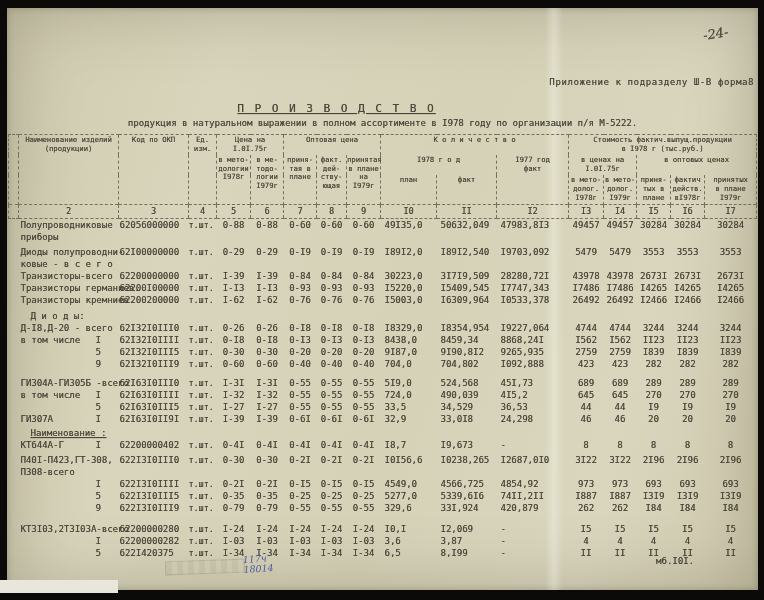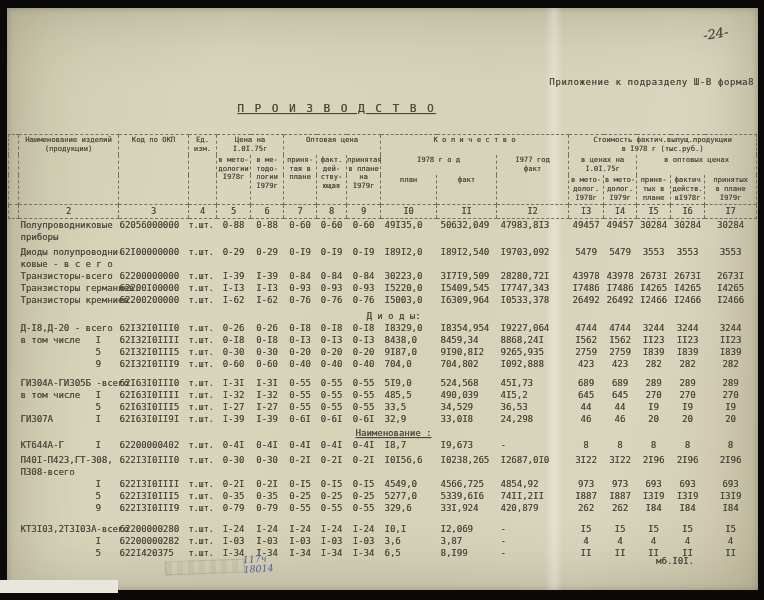--- a/index.html
+++ b/index.html
@@ -33,41 +33,42 @@
      border-bottom:1px dashed var(--ln);font-size:8.5px;text-align:center;padding:1px 0 2px;}
   .numrow td:last-child{border-right:1px dashed var(--ln);}
   tbody td{font-size:9px;line-height:12px;vertical-align:top;padding:0;}
   .c-name{position:relative;white-space:pre;padding-left:2px;}
   .idx{position:absolute;left:77px;top:0;}
   .c-code{padding-left:1px;white-space:pre;}
   .c-unit{font-size:8.4px;white-space:pre;}
   .c-price{text-align:center;white-space:pre;}
   .c-qty{padding-left:4px;white-space:pre;}
   .c-cost{text-align:center;white-space:pre;}
-  .c-sec{padding-left:12px;white-space:pre;text-align:center;}
+  .c-sec{padding-left:12px;white-space:pre;}
   .und{text-decoration:underline;}
   .footer-code{position:absolute;bottom:24px;right:64px;font-size:9px;}
   .hw{position:absolute;top:546px;left:236px;color:#4e5d9d;font-size:9.5px;line-height:9.5px;
       transform:rotate(-4deg);text-shadow:none;}
   .pencil{position:absolute;top:552px;left:158px;width:78px;height:12px;
       border:1px solid rgba(120,112,90,.22);transform:rotate(-2deg);
       background:repeating-linear-gradient(90deg,rgba(120,112,90,.10) 0 6px,transparent 6px 11px);}
 </style>
 </head>
 <body>
 
 <div class="shot">
   <div class="paper">
     <div class="fold"></div>
 
     <div class="pagenum hand">-24-</div>
 
     <div class="attach">Приложение к подразделу Ш-В форма8</div>
 
     <div class="title">П Р О И З В О Д С Т В О</div>
+    <div class="subtitle">продукция в натуральном выражении в полном ассортименте в I978 году по организации п/я М-5222.</div>
 
     <div class="tbl">
       <table>
         <colgroup>
           <col style="width:10px">
             <col style="width:100px">
             <col style="width:70px">
             <col style="width:28px">
           <col style="width:34px">
             <col style="width:33px">
@@ -361,21 +362,21 @@
             <tr>
               <td class="c1"></td>
               <td class="c-name">в том числе<span class="idx">I</span></td>
               <td class="c-code">62I63I0IIII</td>
               <td class="c-unit">т.шт.</td>
               <td class="c-price">I-32</td>
               <td class="c-price">I-32</td>
               <td class="c-price">0-55</td>
               <td class="c-price">0-55</td>
               <td class="c-price">0-55</td>
-              <td class="c-qty">485,5</td>
+              <td class="c-qty">724,0</td>
               <td class="c-qty">490,039</td>
               <td class="c-qty">4I5,2</td>
               <td class="c-cost">645</td>
               <td class="c-cost">645</td>
               <td class="c-cost">270</td>
               <td class="c-cost">270</td>
               <td class="c-cost">270</td>
             </tr>
             <tr>
               <td class="c1"></td>

